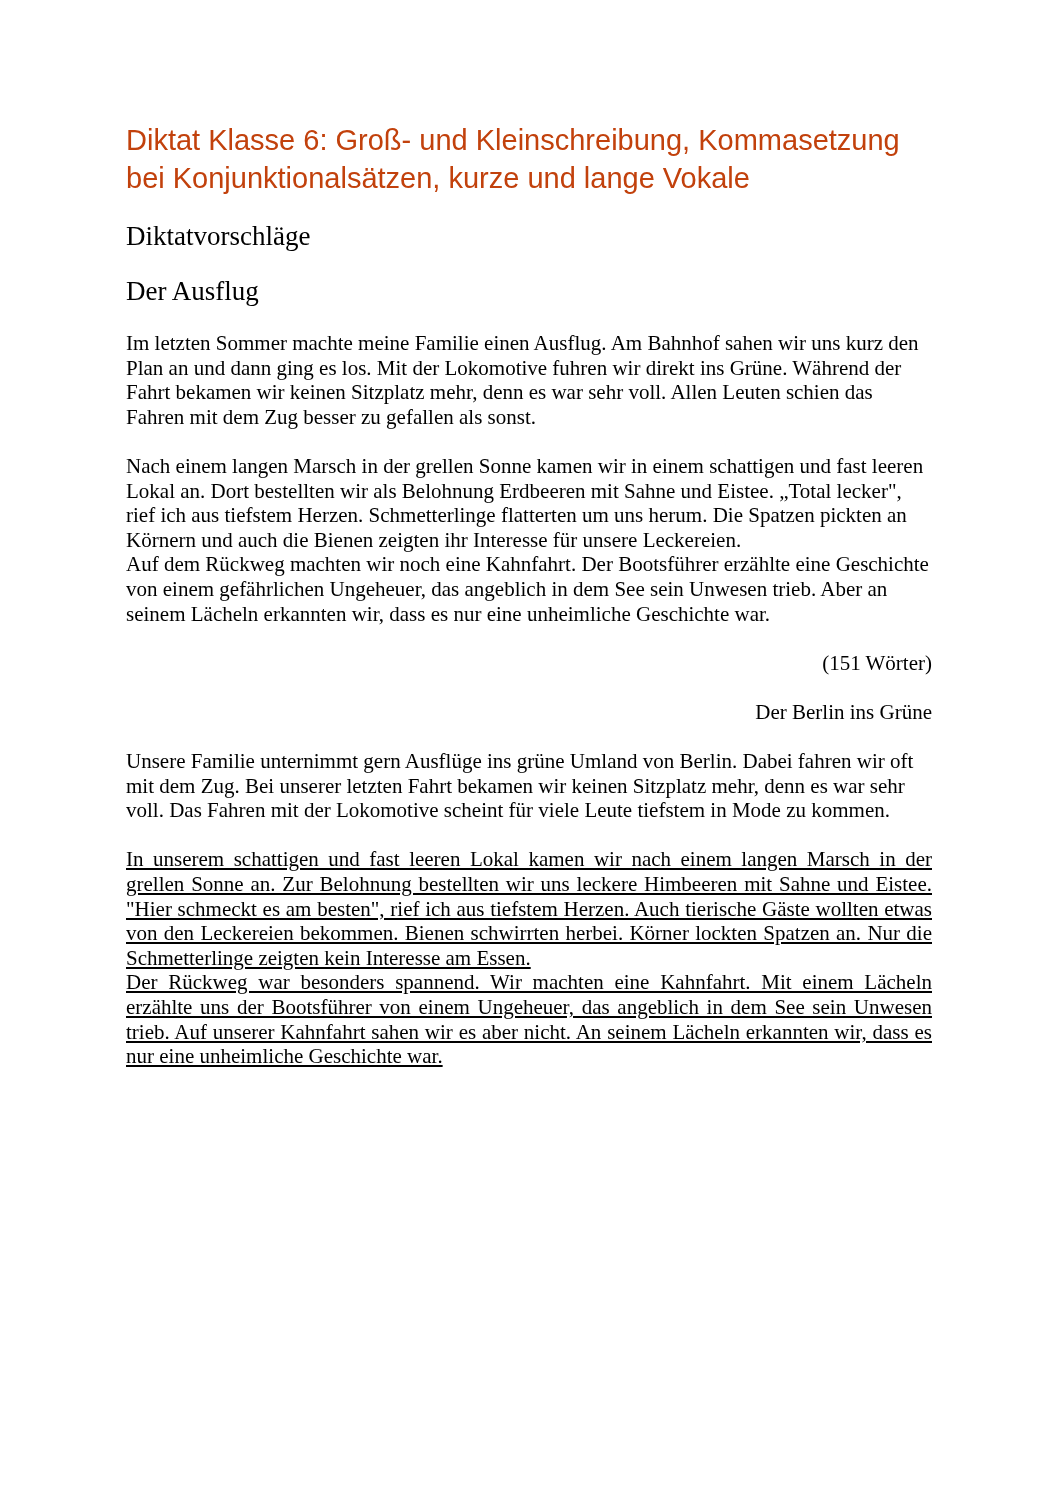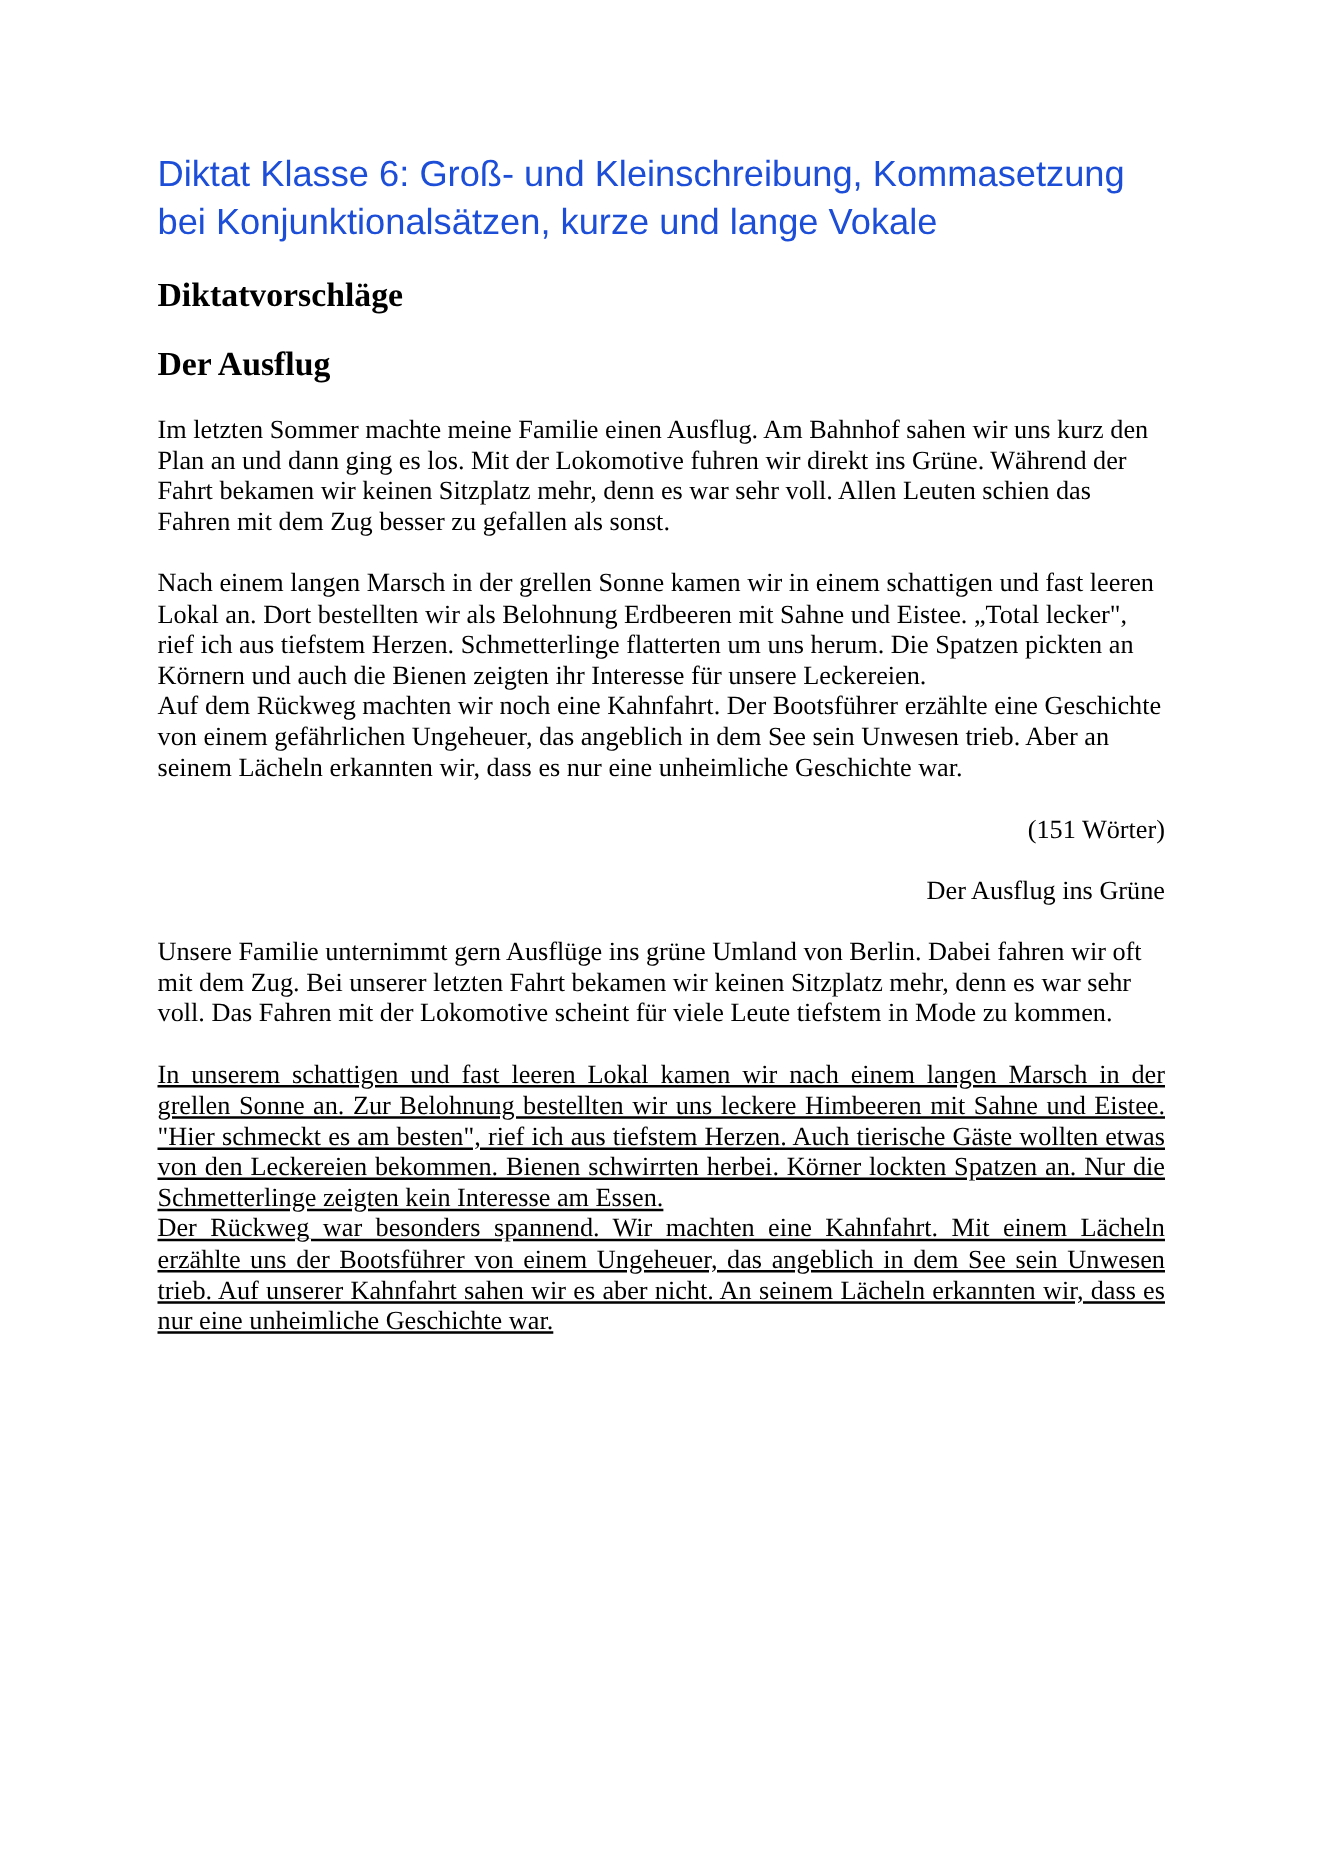--- a/index.html
+++ b/index.html
@@ -19,26 +19,26 @@
     box-sizing: border-box;
     padding: 121px 129px 0 126px;
     color: #000000;
     font-family: "Liberation Serif", serif;
   }
   .doc-title {
     font-family: "Liberation Sans", sans-serif;
     font-weight: 400;
     font-size: 29px;
     line-height: 38px;
-    color: #1d4ed8;
+    color: #c2410c;
     margin: 0 0 23px 0;
   }
   .heading {
     font-family: "Liberation Serif", serif;
-    font-weight: 700;
+    font-weight: 400;
     font-size: 27px;
     line-height: 32px;
     margin: 0 0 23px 0;
   }
   .heading.second {
     margin-bottom: 24px;
   }
   .body-text {
     font-size: 21px;
     line-height: 24.6px;
@@ -69,21 +69,21 @@
 
     <h2 class="heading second">Der Ausflug</h2>
 
     <p class="body-text">Im letzten Sommer machte meine Familie einen Ausflug. Am Bahnhof sahen wir uns kurz den Plan an und dann ging es los. Mit der Lokomotive fuhren wir direkt ins Grüne. Während der Fahrt bekamen wir keinen Sitzplatz mehr, denn es war sehr voll. Allen Leuten schien das Fahren mit dem Zug besser zu gefallen als sonst.</p>
 
     <p class="body-text">Nach einem langen Marsch in der grellen Sonne kamen wir in einem schattigen und fast leeren Lokal an. Dort bestellten wir als Belohnung Erdbeeren mit Sahne und Eistee. „Total lecker", rief ich aus tiefstem Herzen. Schmetterlinge flatterten um uns herum. Die Spatzen pickten an Körnern und auch die Bienen zeigten ihr Interesse für unsere Leckereien.
 Auf dem Rückweg machten wir noch eine Kahnfahrt. Der Bootsführer erzählte eine Geschichte von einem gefährlichen Ungeheuer, das angeblich in dem See sein Unwesen trieb. Aber an seinem Lächeln erkannten wir, dass es nur eine unheimliche Geschichte war.</p>
 
     <p class="meta-line">(151 Wörter)</p>
 
-    <p class="alt-title">Der Ausflug ins Grüne</p>
+    <p class="alt-title">Der Berlin ins Grüne</p>
 
     <p class="body-text">Unsere Familie unternimmt gern Ausflüge ins grüne Umland von Berlin. Dabei fahren wir oft mit dem Zug. Bei unserer letzten Fahrt bekamen wir keinen Sitzplatz mehr, denn es war sehr voll. Das Fahren mit der Lokomotive scheint für viele Leute tiefstem in Mode zu kommen.</p>
 
     <p class="body-text justified">In unserem schattigen und fast leeren Lokal kamen wir nach einem langen Marsch in der grellen Sonne an. Zur Belohnung bestellten wir uns leckere Himbeeren mit Sahne und Eistee. "Hier schmeckt es am besten", rief ich aus tiefstem Herzen. Auch tierische Gäste wollten etwas von den Leckereien bekommen. Bienen schwirrten herbei. Körner lockten Spatzen an. Nur die Schmetterlinge zeigten kein Interesse am Essen.
 Der Rückweg war besonders spannend. Wir machten eine Kahnfahrt. Mit einem Lächeln erzählte uns der Bootsführer von einem Ungeheuer, das angeblich in dem See sein Unwesen trieb. Auf unserer Kahnfahrt sahen wir es aber nicht. An seinem Lächeln erkannten wir, dass es nur eine unheimliche Geschichte war.</p>
 
   </div>
 </div>
 
 </body></html>

